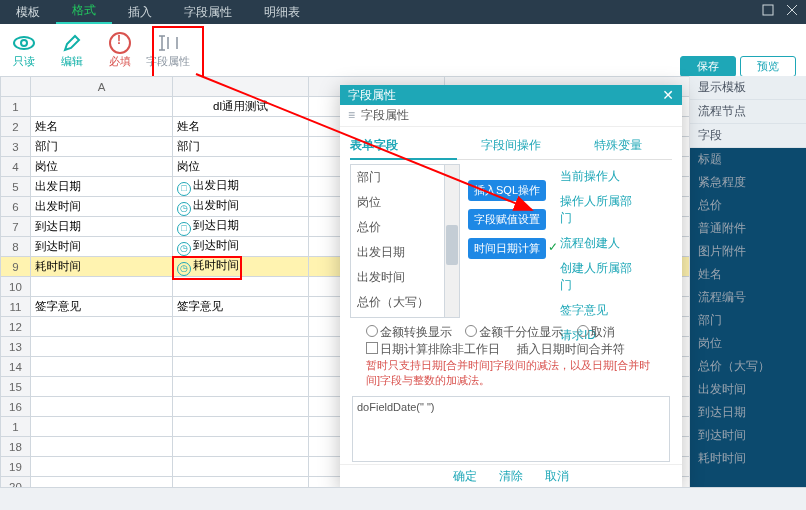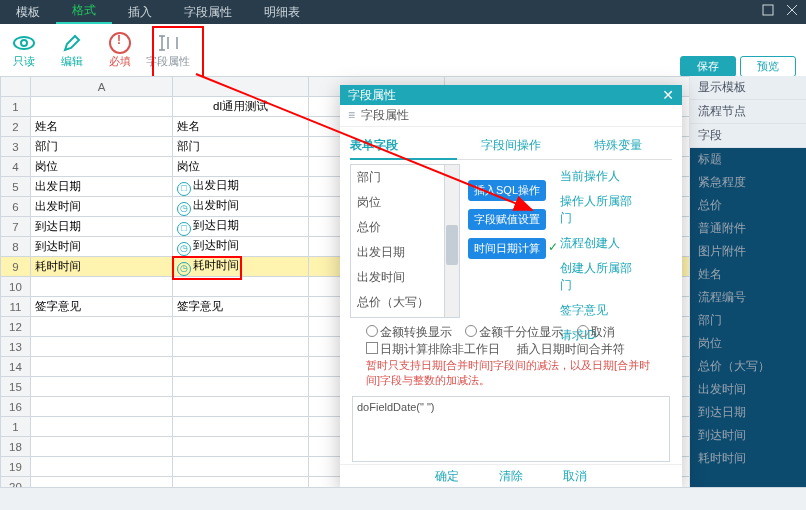--- a/index.html
+++ b/index.html
@@ -50,21 +50,21 @@
   .pillbtn{background:#1e88e5;color:#fff;border:none;border-radius:3px;padding:3px 6px;font-size:11px;cursor:pointer;position:relative;white-space:nowrap}
   .pillbtn.sel::after{content:"✓";color:#16a34a;position:absolute;right:-12px;top:2px;font-size:12px}
   .varlist{width:95px;height:152px}
   .varlist .li{padding:4px 6px;color:#1ea7b7;cursor:pointer}
   .options{padding:6px 26px;color:#555}
   .options label{margin-right:10px;cursor:pointer}
   .radio{display:inline-block;width:10px;height:10px;border:1px solid #888;border-radius:50%;vertical-align:-1px;margin-right:2px}
   .chk{display:inline-block;width:10px;height:10px;border:1px solid #888;vertical-align:-1px;margin-right:2px}
   .warn{color:#d9534f;font-size:11px}
   .expr{margin:2px 12px;flex:1;border:1px solid #d0d7de;padding:4px;color:#555;font-size:11px;overflow:auto;min-height:56px}
-  .mfoot{height:30px;display:flex;align-items:center;justify-content:center;gap:40px;color:#1ea7b7;border-top:1px solid #eee}
+  .mfoot{height:30px;display:flex;align-items:center;justify-content:center;gap:22px;color:#1ea7b7;border-top:1px solid #eee}
   .mfoot span{cursor:pointer}
   .status{position:absolute;left:0;right:0;bottom:0;height:22px;background:#eef1f4;border-top:1px solid #d0d7de}
   svg.arrow{position:absolute;pointer-events:none}
 </style>
 </head>
 <body>
 
 <div class="topbar">
   <span class="tab">模板</span>
   <span class="tab active">格式</span>

